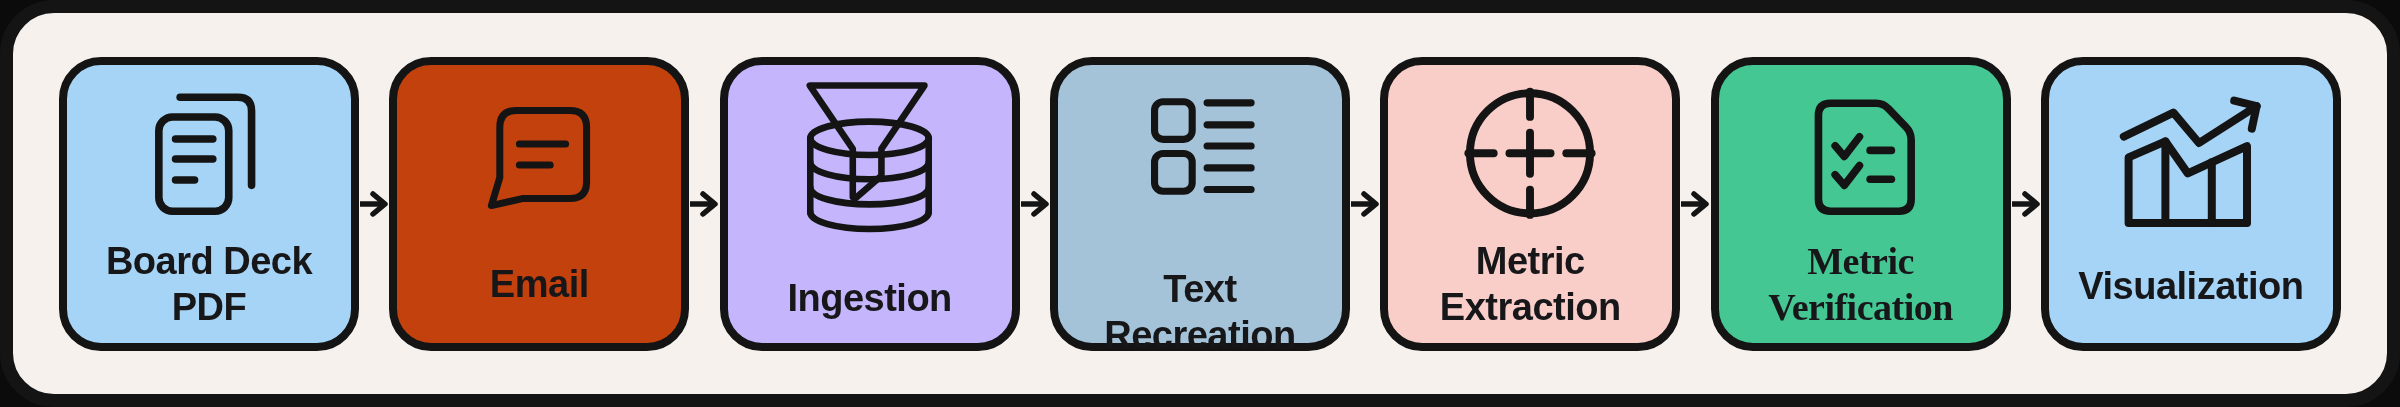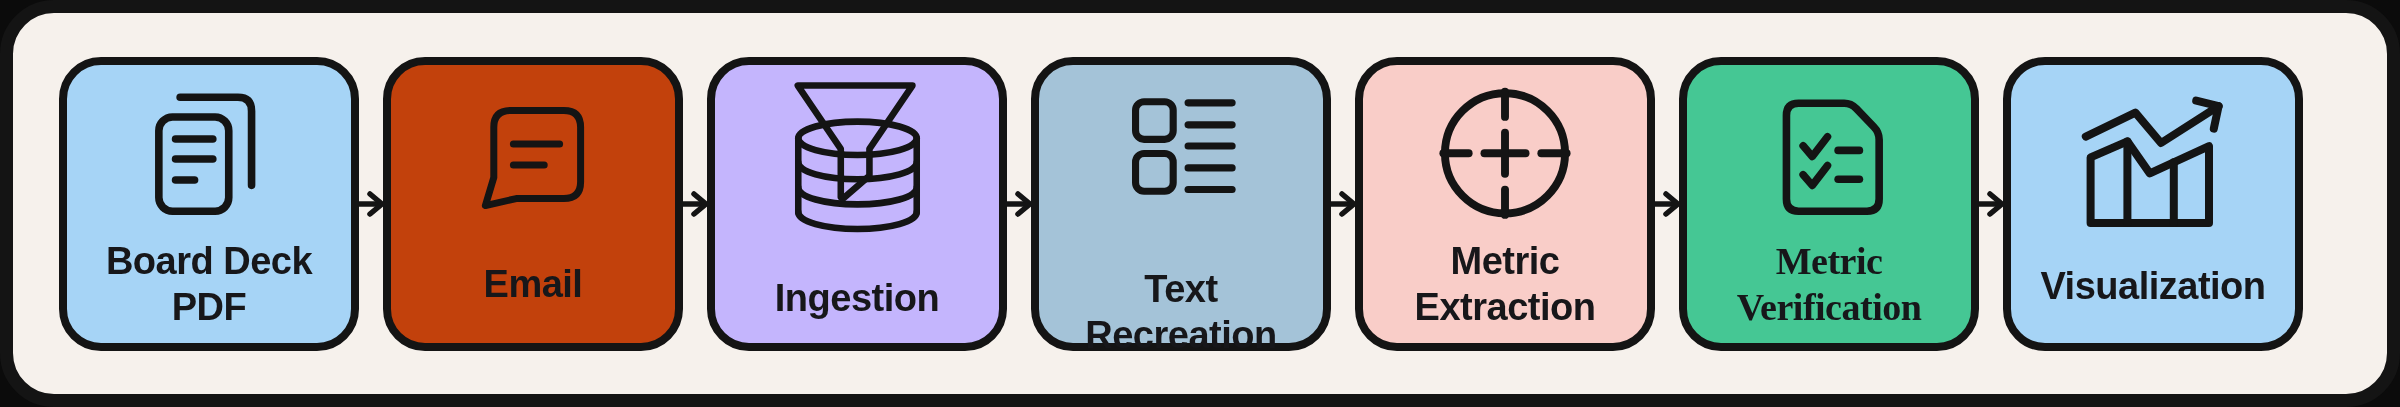--- a/index.html
+++ b/index.html
@@ -9,21 +9,21 @@
     font-family: "Liberation Sans", sans-serif;
     overflow: hidden;
   }
   .canvas {
     position:absolute; inset:0;
     background: var(--canvas_bg, #f6f1ec);
     border: 13px solid var(--stroke, #141414);
     border-radius: 54px;
     display:flex;
     align-items:center;
-    justify-content:flex-start;
+    justify-content:space-between;
     padding: 0 46px;
   }
   .step {
     width: 300px;
     height: 294px;
     border: 8px solid var(--stroke, #141414);
     border-radius: 42px;
     display:flex;
     flex-direction:column;
     align-items:center;

